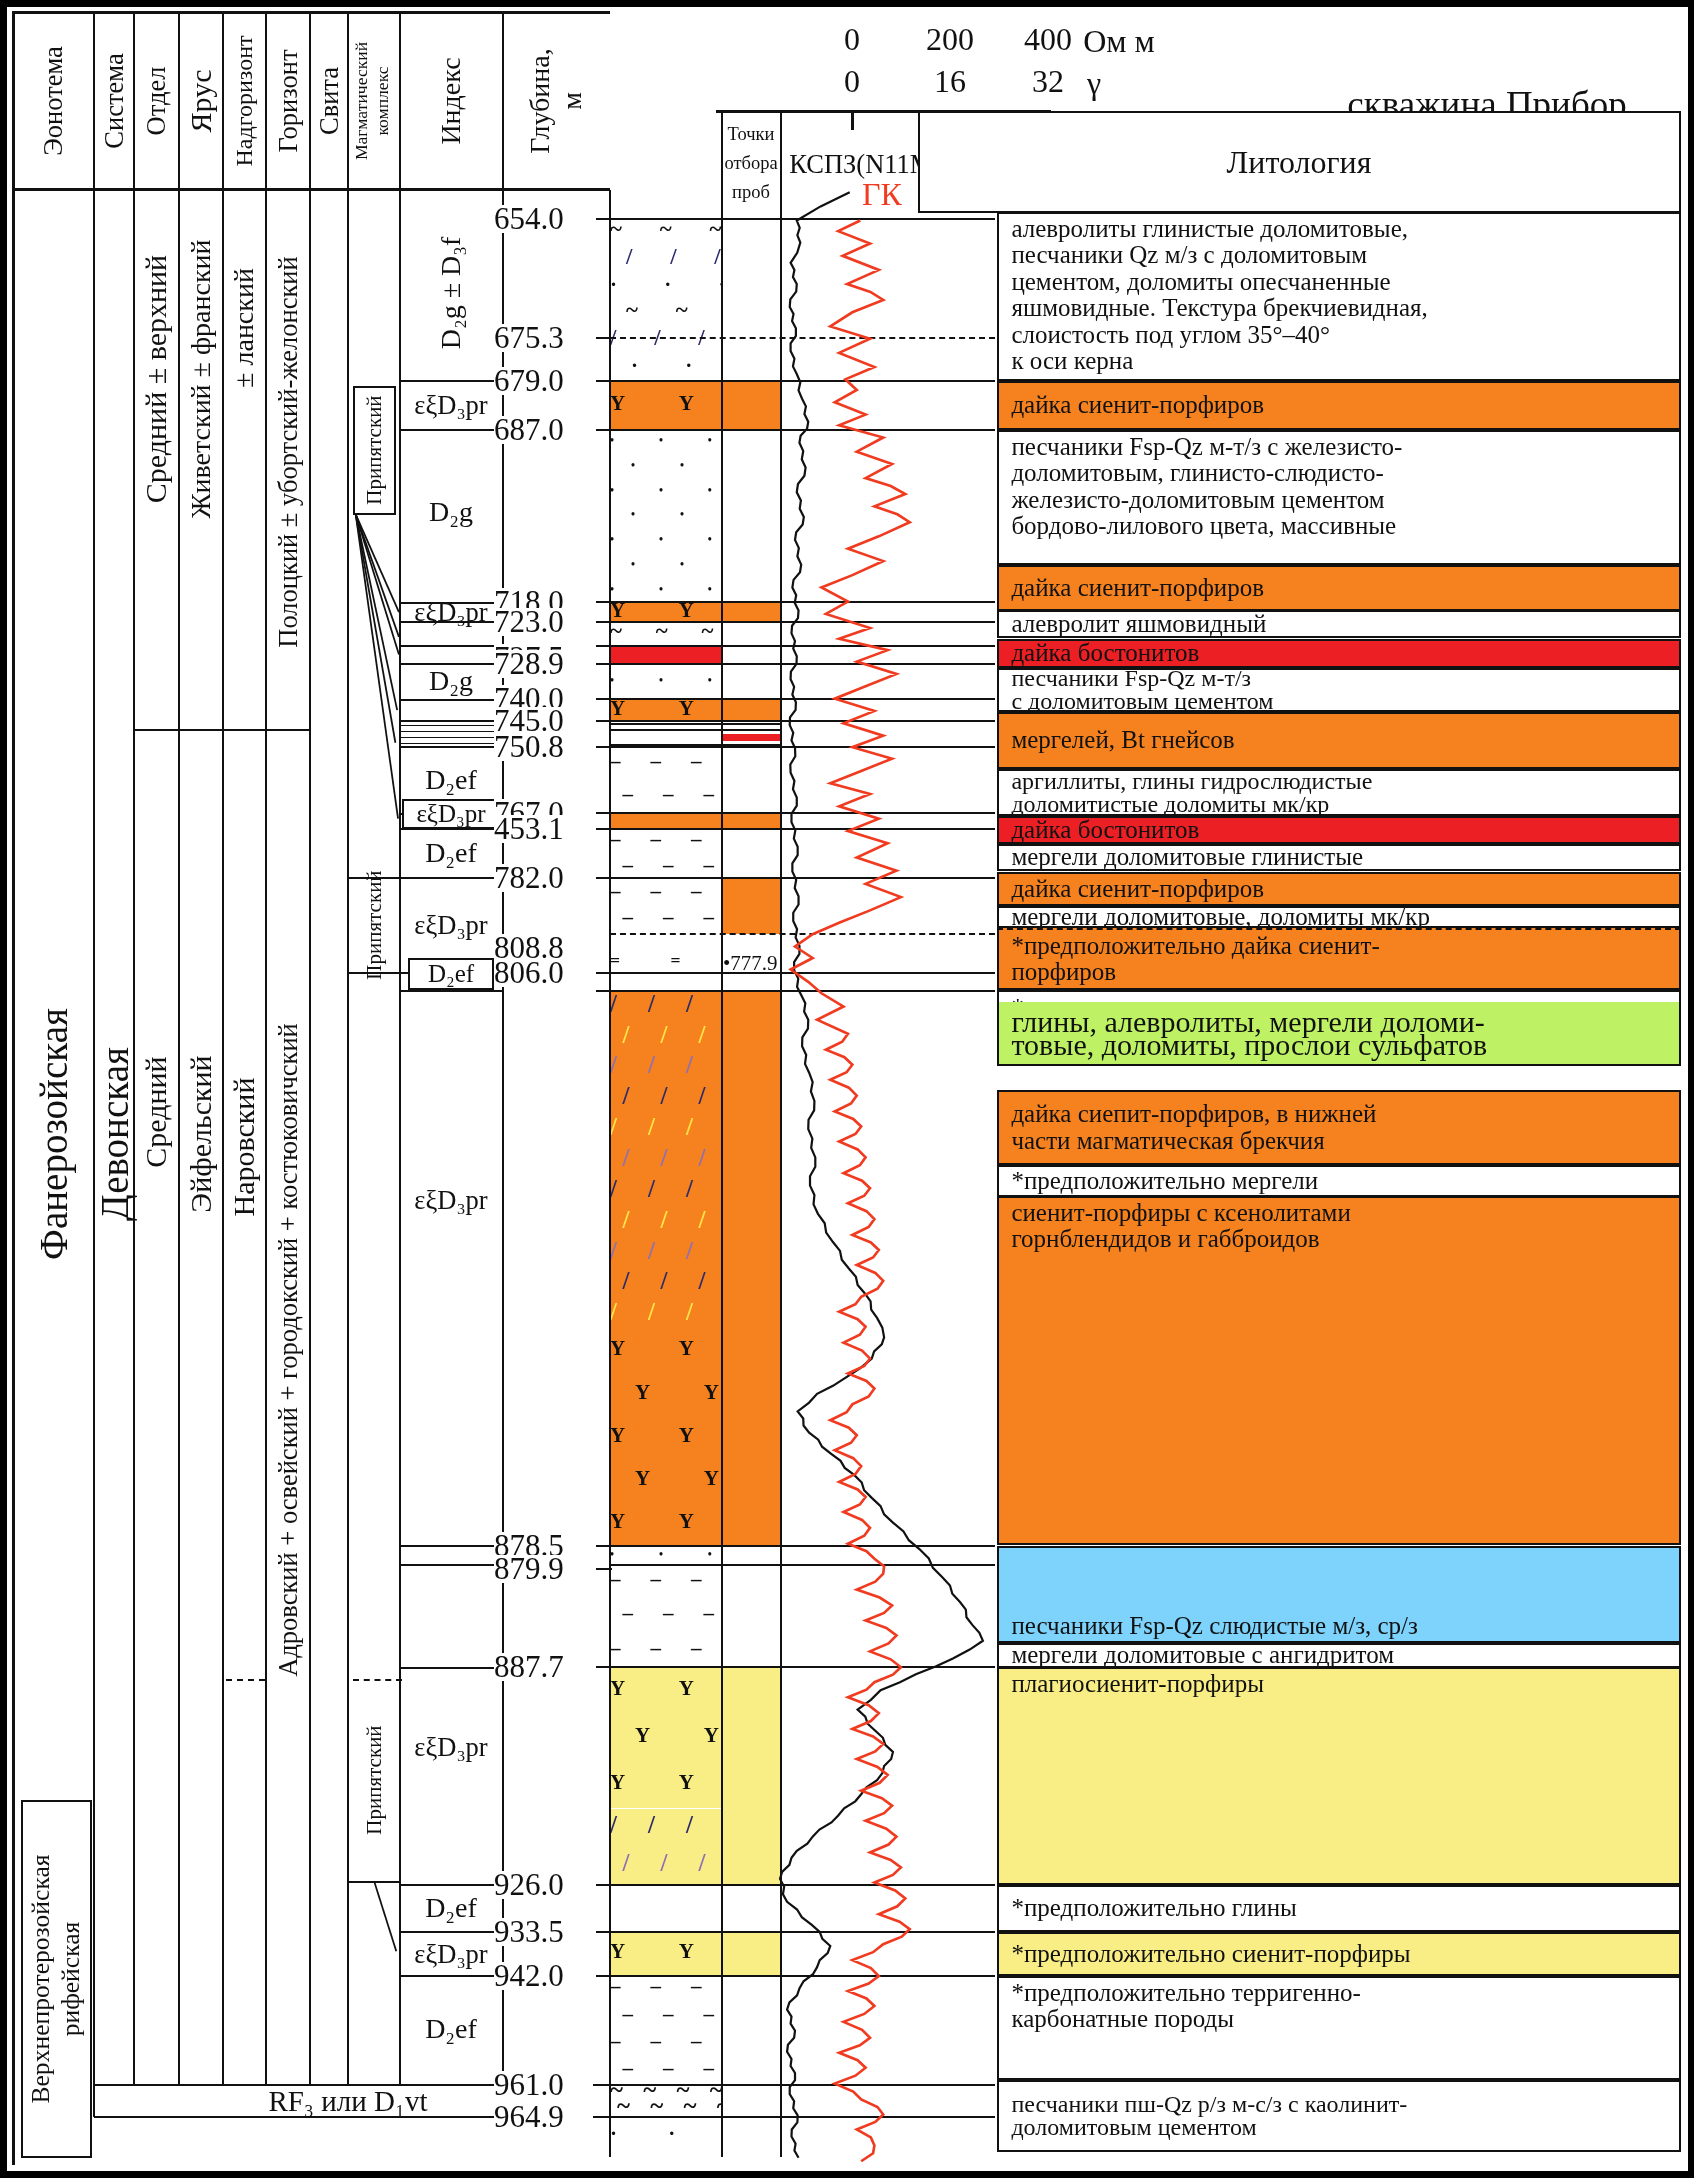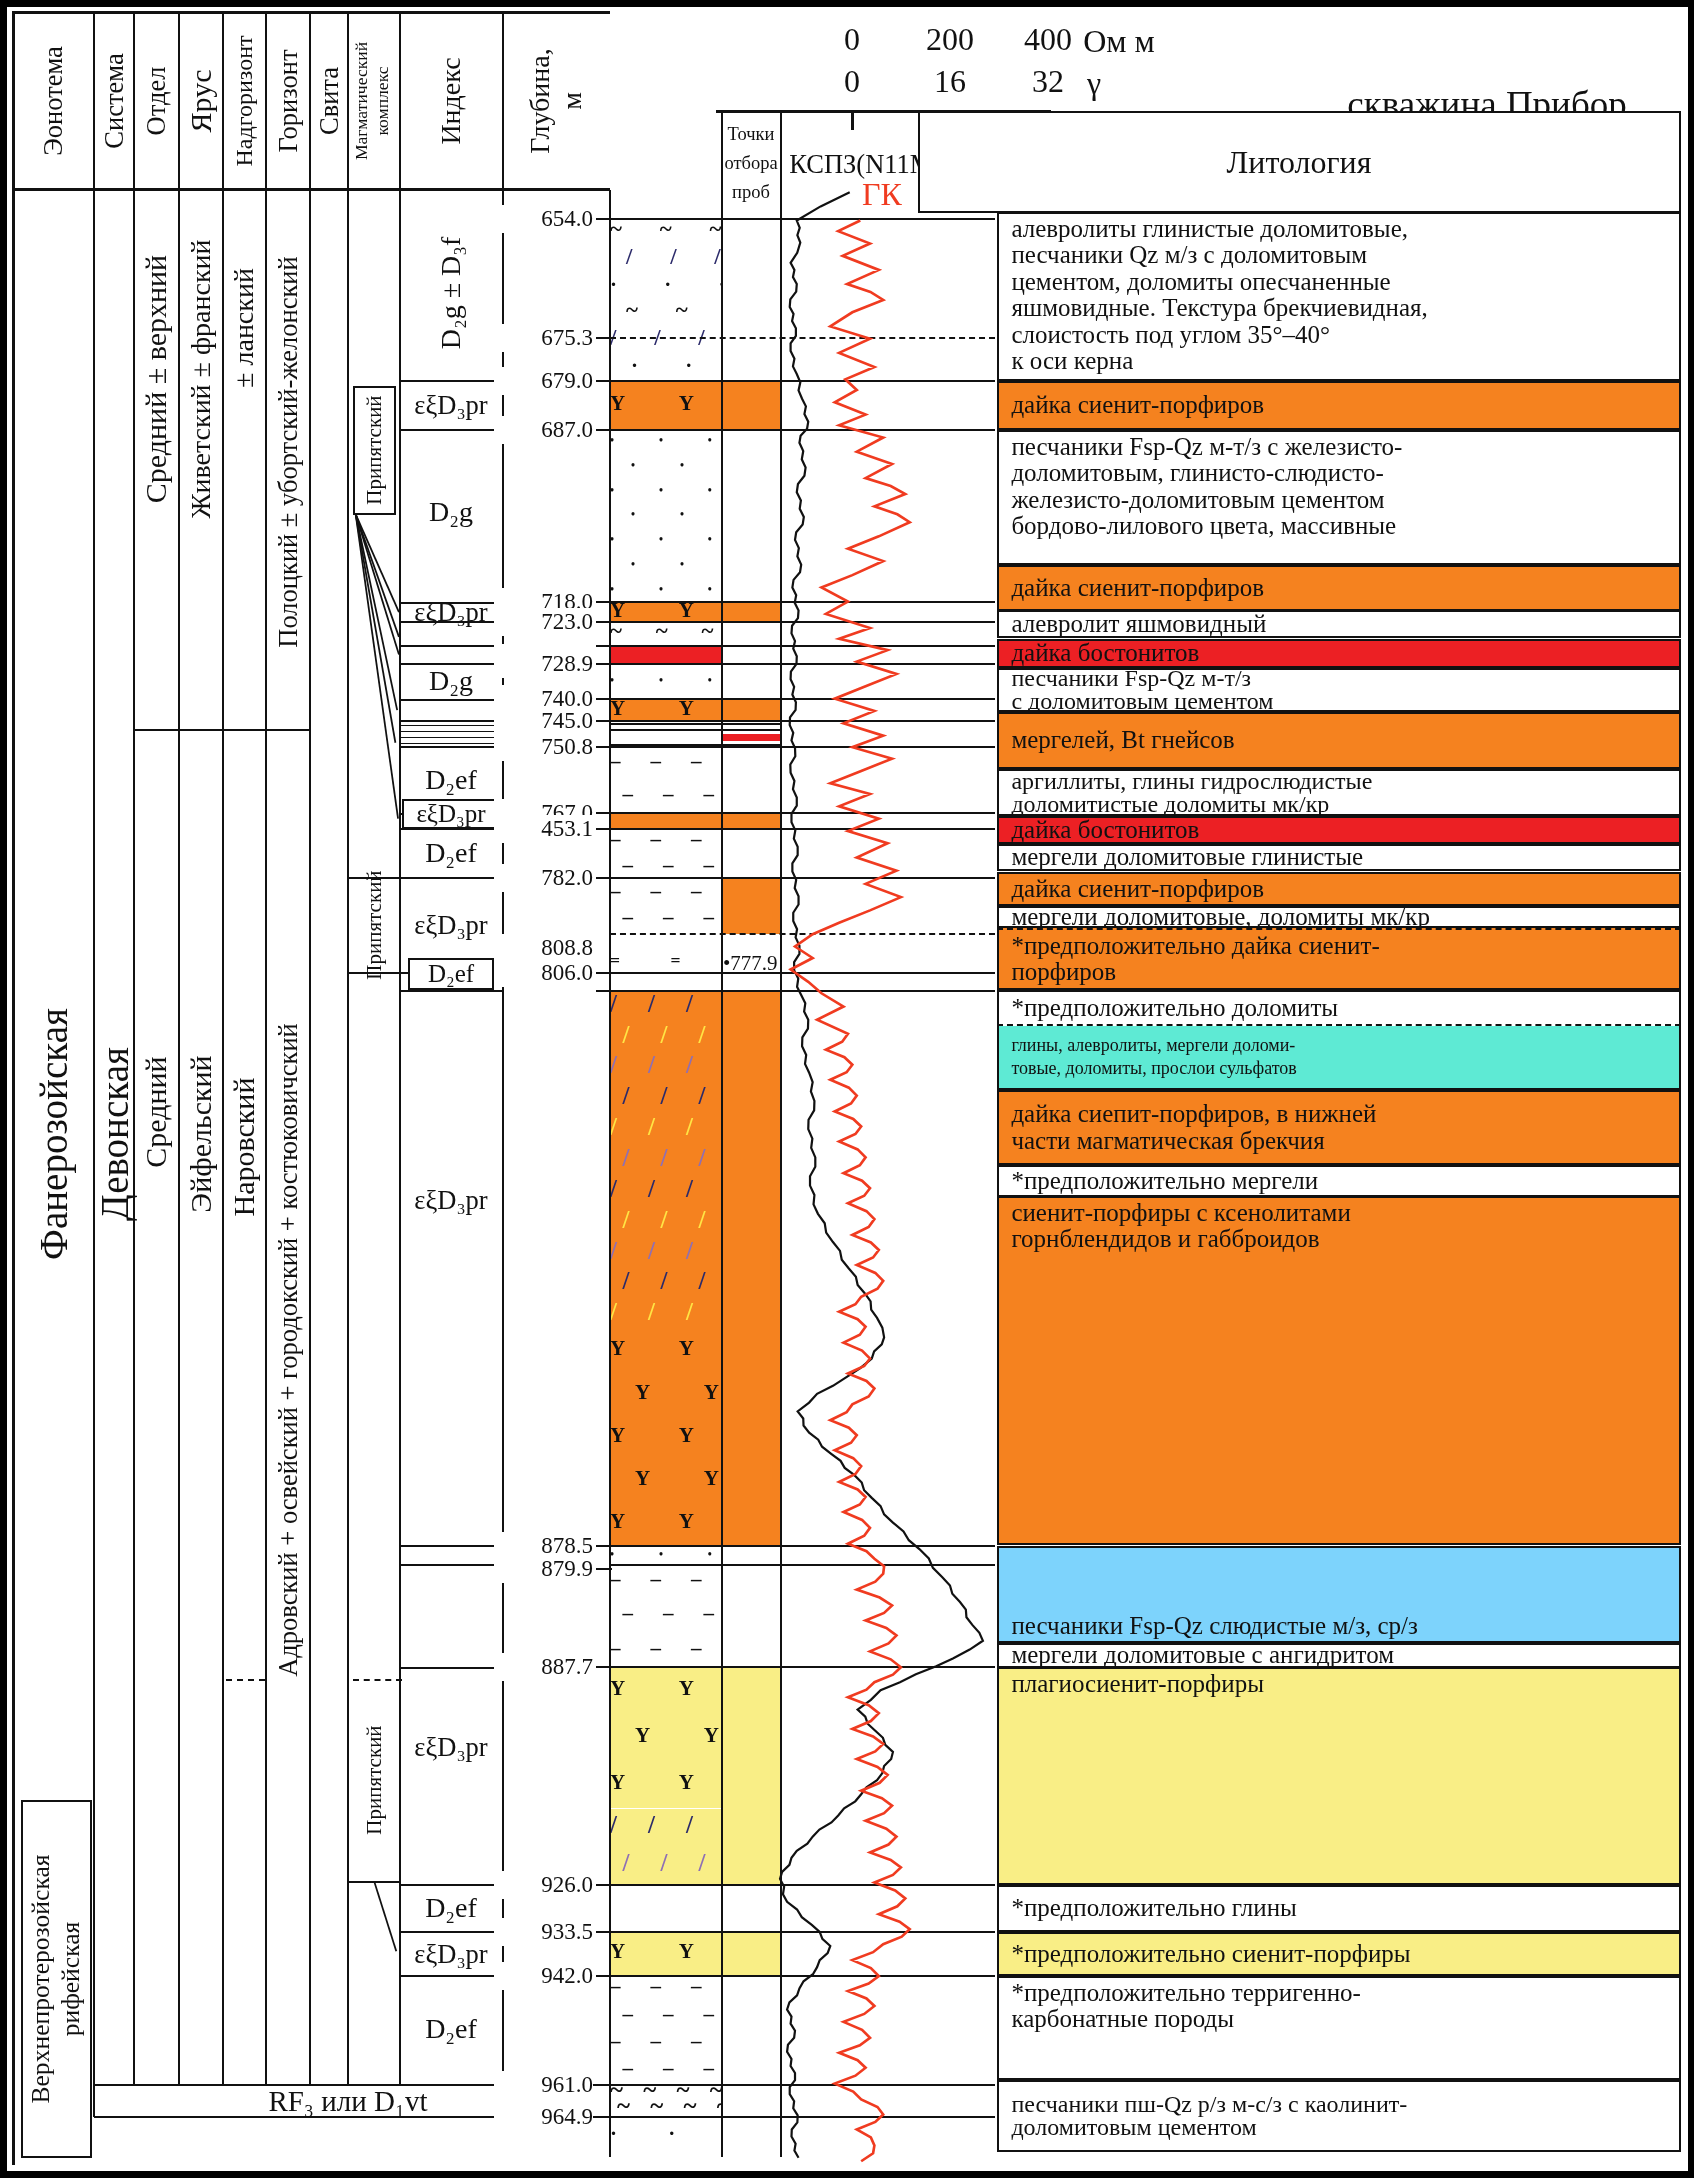--- a/index.html
+++ b/index.html
@@ -13,21 +13,21 @@
   .ctext{position:absolute;white-space:nowrap;transform:translate(-50%,-50%);}
   .band{position:absolute;left:610px;width:111px;overflow:hidden;}
   .prow{position:absolute;left:0;right:0;text-align:center;white-space:nowrap;font-weight:bold;}
   .lbox{position:absolute;left:997px;width:684px;border:2.2px solid #111;box-sizing:border-box;
         display:flex;flex-direction:column;padding:1.8px 7px 1.8px 12.4px;font-size:25px;line-height:26.5px;overflow:visible;background:#fff;}
   .stripesA{background-image:repeating-linear-gradient(62deg,rgba(0,0,0,0) 0 13.2px,#FFE545 13.2px 19.4px);}
   .stripesB{background-image:repeating-linear-gradient(62deg,rgba(0,0,0,0) 0 18.5px,#FFE545 18.5px 24px);}
   .bricks{background-image:repeating-linear-gradient(to bottom,#111 0 1.8px,rgba(0,0,0,0) 1.8px 24px);}
   .claylines{background-image:repeating-linear-gradient(to bottom,#111 0 1.8px,rgba(0,0,0,0) 1.8px 8.8px);}
   .obox{position:absolute;border:2.2px solid #111;background:#fff;box-sizing:border-box;}
-  .dlabel{position:absolute;width:99px;left:494px;text-align:right;font-size:23px;background:#fff;line-height:28px;}
+  .dlabel{position:absolute;width:99px;left:494px;font-size:31px;background:#fff;line-height:28px;}
   svg{position:absolute;left:0;top:0;pointer-events:none;}
 </style>
 </head>
 <body>
 
 <div id="frame"></div>
 
 <div id="canvas" class="abs" style="left:0;top:0;width:1695px;height:2178px;">
 
   <span class="ctext" style="left:1487px;top:104px;font-size:37px;">скважина Прибор</span>
@@ -279,21 +279,21 @@
     <div class="lbox" style="top: 906px; height: 22px; background: rgb(255, 255, 255); justify-content: center;">
       <div>мергели доломитовые, доломиты мк/кр</div>
     </div>
     <div class="lbox" style="top: 928px; height: 62px; background: rgb(245, 130, 31); justify-content: center; border-top-style: dashed;">
       <div>*предположительно дайка сиенит-</div>
       <div>порфиров</div>
     </div>
     <div class="lbox" style="top: 990px; height: 36px; background: rgb(255, 255, 255); justify-content: center; border-bottom-style: dashed;">
       <div>*предположительно доломиты</div>
     </div>
-    <div class="lbox" style="top: 1026px; height: 64px; background: #5eead4; justify-content: center; border-top: none; line-height: 23px; font-size: 18px;">
+    <div class="lbox" style="top: 1002px; height: 64px; background: #bef264; justify-content: center; border-top: none; line-height: 23px; font-size: 30px;">
       <div>глины, алевролиты, мергели доломи-</div>
       <div>товые, доломиты, прослои сульфатов</div>
     </div>
     <div class="lbox" style="top: 1090px; height: 75px; background: rgb(245, 130, 31); justify-content: center;">
       <div>дайка сиепит-порфиров, в нижней</div>
       <div>части магматическая брекчия</div>
     </div>
     <div class="lbox" style="top: 1165px; height: 32px; background: rgb(255, 255, 255); justify-content: center;">
       <div>*предположительно мергели</div>
     </div>

